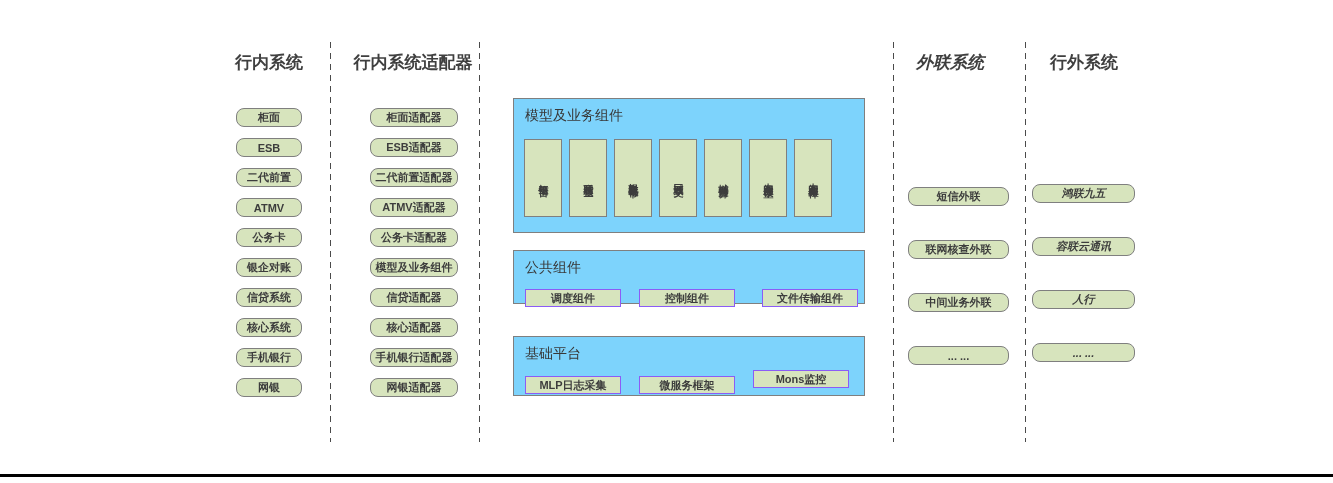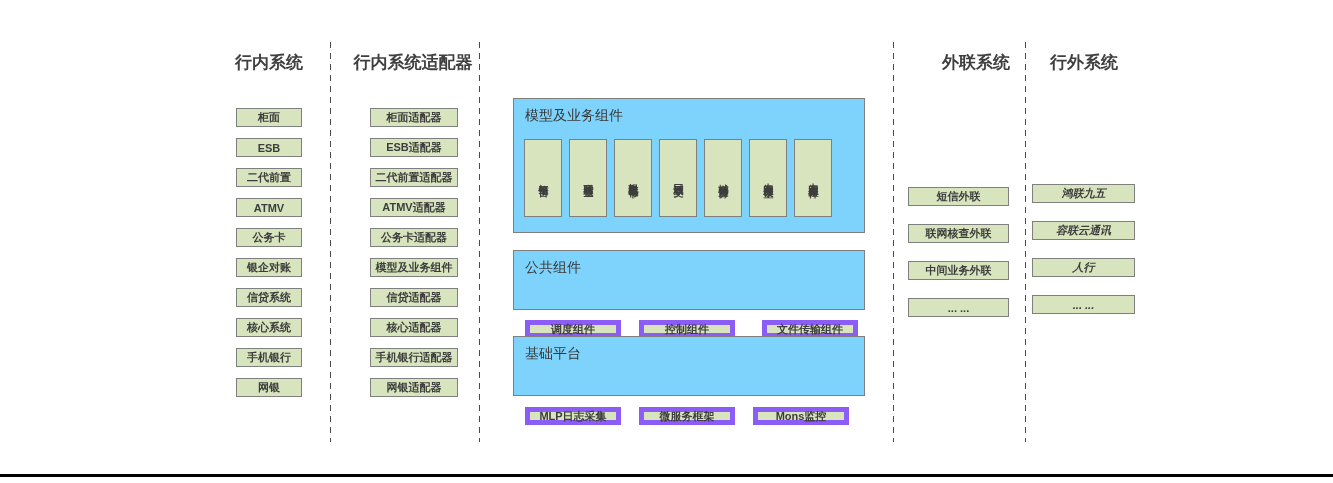--- a/index.html
+++ b/index.html
@@ -20,57 +20,57 @@
     background:repeating-linear-gradient(to bottom,#4a4a4a 0 6px,transparent 6px 11px);
   }
   .vcol{position:absolute;display:flex;flex-direction:column;}
   .gbox{
     box-sizing:border-box;
     background:#d7e4bd;border:1px solid #7f7f7f;
     color:#3d3d3d;font-size:11px;font-weight:bold;
     display:flex;align-items:center;justify-content:center;
     white-space:nowrap;
   }
-  .vcol .gbox{height:19px;}
+  .vcol .gbox{height:19px;border-radius:8px;}
   .vcol-internal .gbox, .vcol-adapters .gbox{margin-bottom:11px;}
-  .vcol-right .gbox{margin-bottom:18px;}
+  .vcol-right .gbox{margin-bottom:34px;}
   .panel{
     position:absolute;left:513px;width:352px;box-sizing:border-box;
     background:#7dd3fc;border:1px solid #7f7f7f;
   }
   .panel-label{
     position:absolute;left:11px;top:8px;
     font-size:14px;color:#383838;white-space:nowrap;
   }
   .vbox{
     position:absolute;width:38px;height:78px;box-sizing:border-box;
     background:#d7e4bd;border:1px solid #7f7f7f;
     display:flex;align-items:center;justify-content:center;
     writing-mode:vertical-rl;text-orientation:upright;
     font-size:10px;font-weight:bold;color:#3d3d3d;
     letter-spacing:1px;line-height:1;
   }
   .hbox{
     position:absolute;width:96px;height:18px;box-sizing:border-box;
-    background:#d7e4bd;border:5px solid #8b5cf6;
+    background:#d7e4bd;border:1px solid #8b5cf6;
     color:#3d3d3d;font-size:11px;font-weight:bold;
-    display:flex;align-items:center;justify-content:center;white-space:nowrap;margin-top:31px;
+    display:flex;align-items:center;justify-content:center;white-space:nowrap;
   }
   .bottom-rule{
     position:absolute;left:0;top:474px;width:1333px;height:3px;background:#000000;
   }
 </style>
 </head>
 <body>
 
 <div class="canvas">
 
   <div class="col-title" style="left:209px;width:120px;font-family:Liberation Serif, serif;">行内系统</div>
   <div class="col-title" style="left:328px;width:170px;">行内系统适配器</div>
-  <div class="col-title" style="left:916px;width:120px;">外联系统</div>
+  <div class="col-title" style="left:890px;width:120px;font-style:italic;">外联系统</div>
   <div class="col-title" style="left:1024px;width:120px;">行外系统</div>
 
   <div class="divider" style="left:330px;"></div>
   <div class="divider" style="left:479px;"></div>
   <div class="divider" style="left:893px;"></div>
   <div class="divider" style="left:1025px;"></div>
 
   <div class="vcol vcol-internal" style="left:236px;top:108px;width:66px;">
     <div class="gbox">柜面</div>
     <div class="gbox">ESB</div>
@@ -101,32 +101,32 @@
     <div class="panel-label">模型及业务组件</div>
     <div class="vbox" style="left:10px;top:40px;">短信平台</div>
     <div class="vbox" style="left:55px;top:40px;">联网核查</div>
     <div class="vbox" style="left:100px;top:40px;">银联及银行卡</div>
     <div class="vbox" style="left:145px;top:40px;">同城票交</div>
     <div class="vbox" style="left:190px;top:40px;">城商行清算</div>
     <div class="vbox" style="left:235px;top:40px;">中间业务模型</div>
     <div class="vbox" style="left:280px;top:40px;">中间业务组件</div>
   </div>
 
-  <div class="panel" style="top:250px;height:60px;">
+  <div class="panel" style="top:250px;height:54px;">
     <div class="panel-label">公共组件</div>
     <div class="hbox" style="left:11px;top:38px;">调度组件</div>
     <div class="hbox" style="left:125px;top:38px;">控制组件</div>
     <div class="hbox" style="left:248px;top:38px;">文件传输组件</div>
   </div>
 
   <div class="panel" style="top:336px;height:60px;">
     <div class="panel-label">基础平台</div>
     <div class="hbox" style="left:11px;top:39px;">MLP日志采集</div>
     <div class="hbox" style="left:125px;top:39px;">微服务框架</div>
-    <div class="hbox" style="left:239px;top:39px;">Mons监控</div>
+    <div class="hbox" style="left:239px;top:33px;">Mons监控</div>
   </div>
 
   <div class="vcol vcol-right" style="left:908px;top:187px;width:101px;">
     <div class="gbox">短信外联</div>
     <div class="gbox">联网核查外联</div>
     <div class="gbox">中间业务外联</div>
     <div class="gbox">... ...</div>
   </div>
 
   <div class="vcol vcol-right" style="left:1032px;top:184px;width:103px;font-style:italic;">

